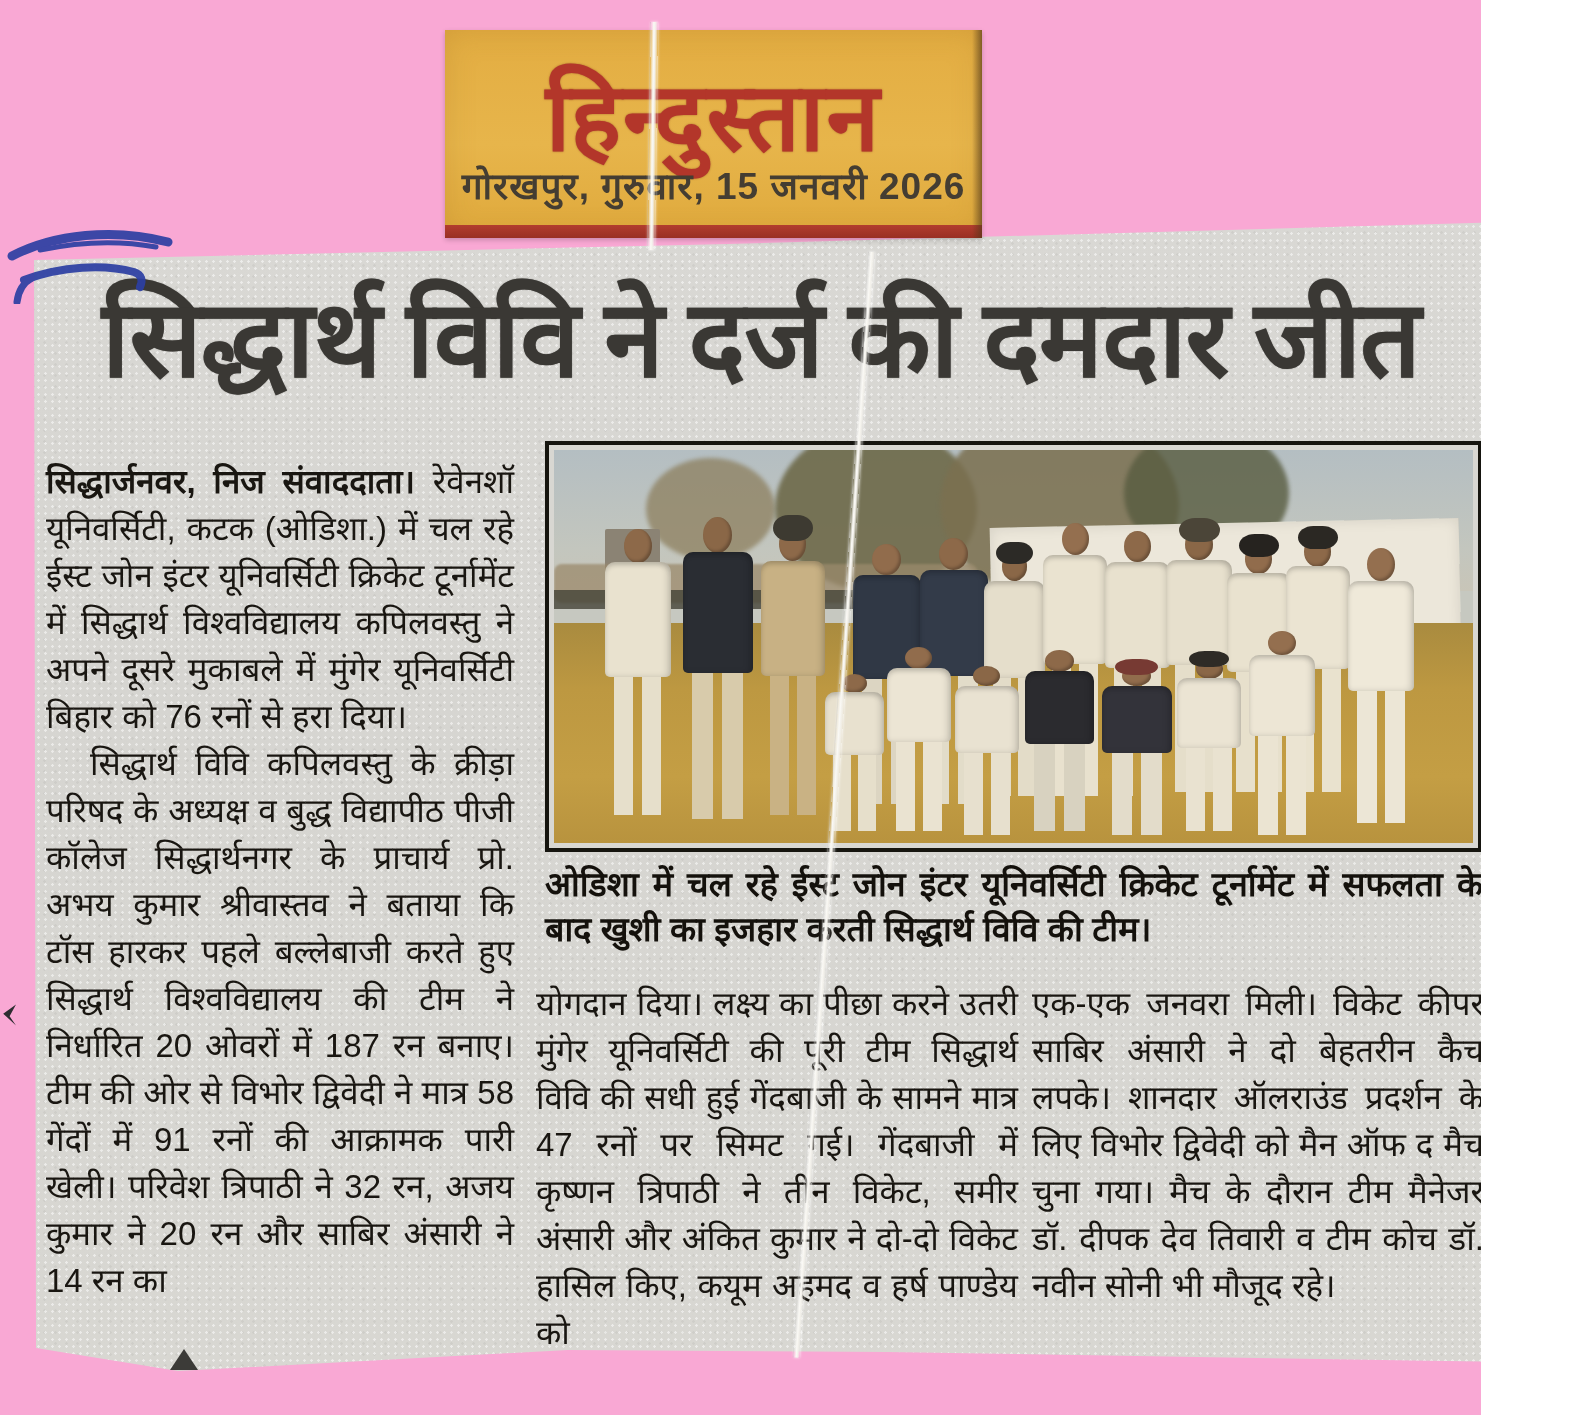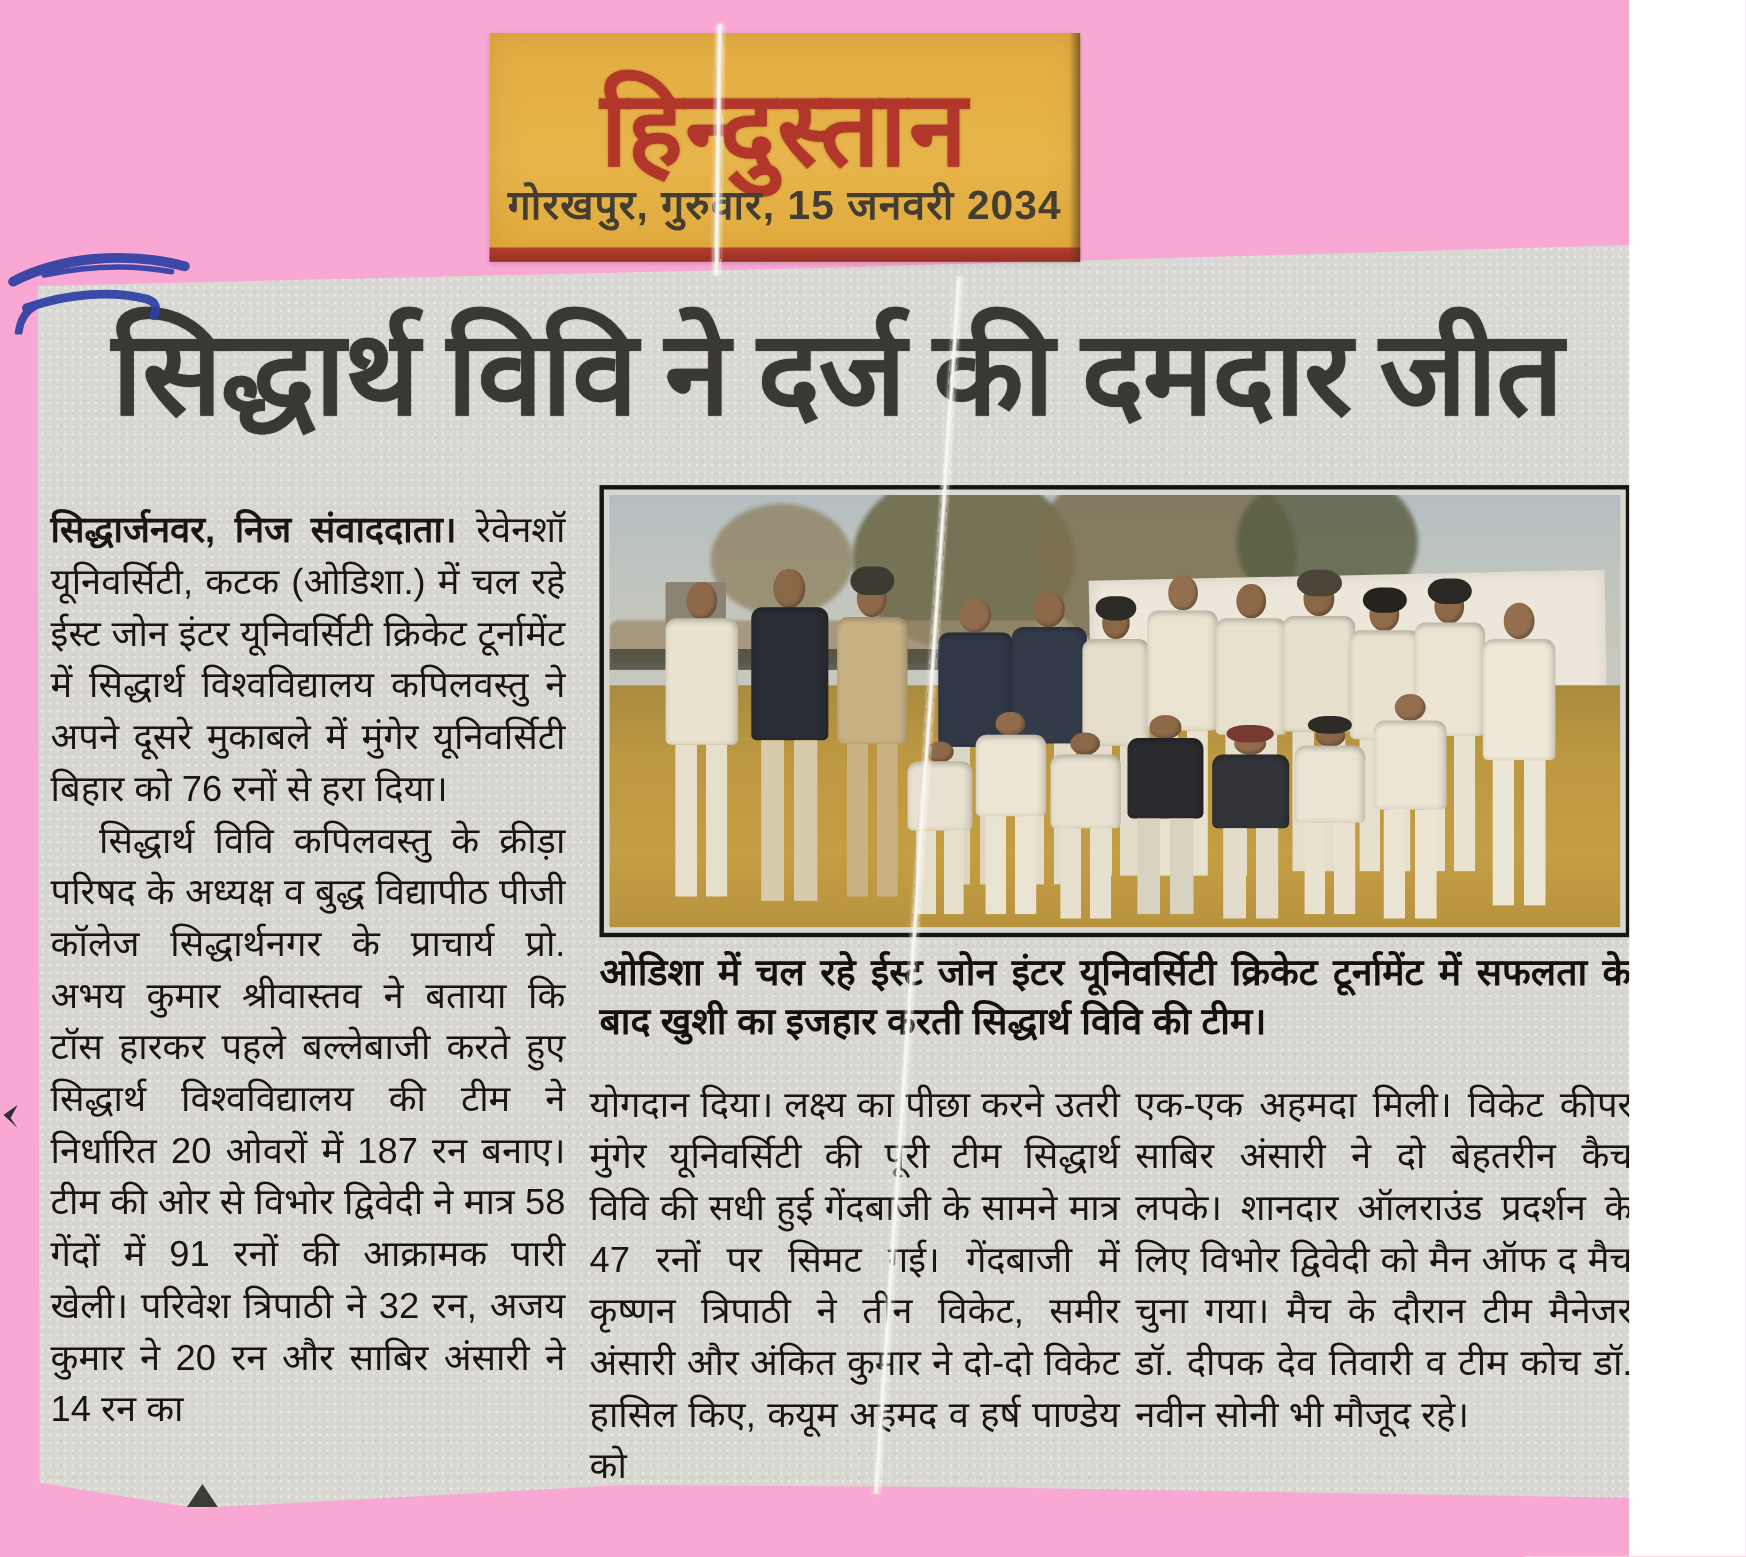--- a/index.html
+++ b/index.html
@@ -108,21 +108,21 @@
 
 <div class="page">
 
   <div class="tan-strip"></div>
   <div class="blue-dot"></div>
 
   <div class="clipping-bg"></div>
 
   <div class="masthead">
     <div class="masthead-title">हिन्दुस्तान</div>
-    <div class="masthead-dateline">गोरखपुर, गुरुवार, 15 जनवरी 2034</div>
+    <div class="masthead-dateline">गोरखपुर, गुरुवार, 15 जनवरी 2026</div>
     <div class="masthead-redbar"></div>
     <div class="masthead-edge"></div>
     <div class="crease masthead-crease"></div>
   </div>
 
   <svg class="scribble" viewBox="0 0 182 84">
     <g fill="none" stroke="#2c3fa3" stroke-linecap="round" opacity="0.92">
       <path d="M6 36 C 48 14, 108 8, 162 22" stroke-width="9"></path>
       <path d="M34 30 C 72 22, 112 20, 150 27" stroke-width="5"></path>
       <path d="M18 60 C 56 46, 98 44, 128 52 q 11 4 6 15" stroke-width="8"></path>
@@ -252,19 +252,19 @@
             <div class="p-torso" style="background:#ede6d5"></div>
             <div class="p-legs" style="background:linear-gradient(90deg,#ebe4d2 41%,rgba(0,0,0,0) 41%,rgba(0,0,0,0) 59%,#ebe4d2 59%)"></div>
           </div>
         </div>
     </div>
   </figure>
 
   <div class="caption">ओडिशा में चल रहे ईस्ट जोन इंटर यूनिवर्सिटी क्रिकेट टूर्नामेंट में सफलता के बाद खुशी का इजहार करती सिद्धार्थ विवि की टीम।</div>
 
   <div class="col col-mid">योगदान दिया। लक्ष्य का पीछा करने उतरी मुंगेर यूनिवर्सिटी की पूरी टीम सिद्धार्थ विवि की सधी हुई गेंदबाजी के सामने मात्र 47 रनों पर सिमट गई। गेंदबाजी में कृष्णन त्रिपाठी ने तीन विकेट, समीर अंसारी और अंकित कुमार ने दो-दो विकेट हासिल किए, कयूम अहमद व हर्ष पाण्डेय को</div>
-  <div class="col col-right">एक-एक अहमदा मिली। विकेट कीपर साबिर अंसारी ने दो बेहतरीन कैच लपके। शानदार ऑलराउंड प्रदर्शन के लिए विभोर द्विवेदी को मैन ऑफ द मैच चुना गया। मैच के दौरान टीम मैनेजर डॉ. दीपक देव तिवारी व टीम कोच डॉ. नवीन सोनी भी मौजूद रहे।</div>
+  <div class="col col-right">एक-एक जनवरा मिली। विकेट कीपर साबिर अंसारी ने दो बेहतरीन कैच लपके। शानदार ऑलराउंड प्रदर्शन के लिए विभोर द्विवेदी को मैन ऑफ द मैच चुना गया। मैच के दौरान टीम मैनेजर डॉ. दीपक देव तिवारी व टीम कोच डॉ. नवीन सोनी भी मौजूद रहे।</div>
 
   <div class="crease main-crease"></div>
   <div class="edge-mark"></div>
   <div class="triangle-mark"></div>
 
 </div>
 
 </body></html>

